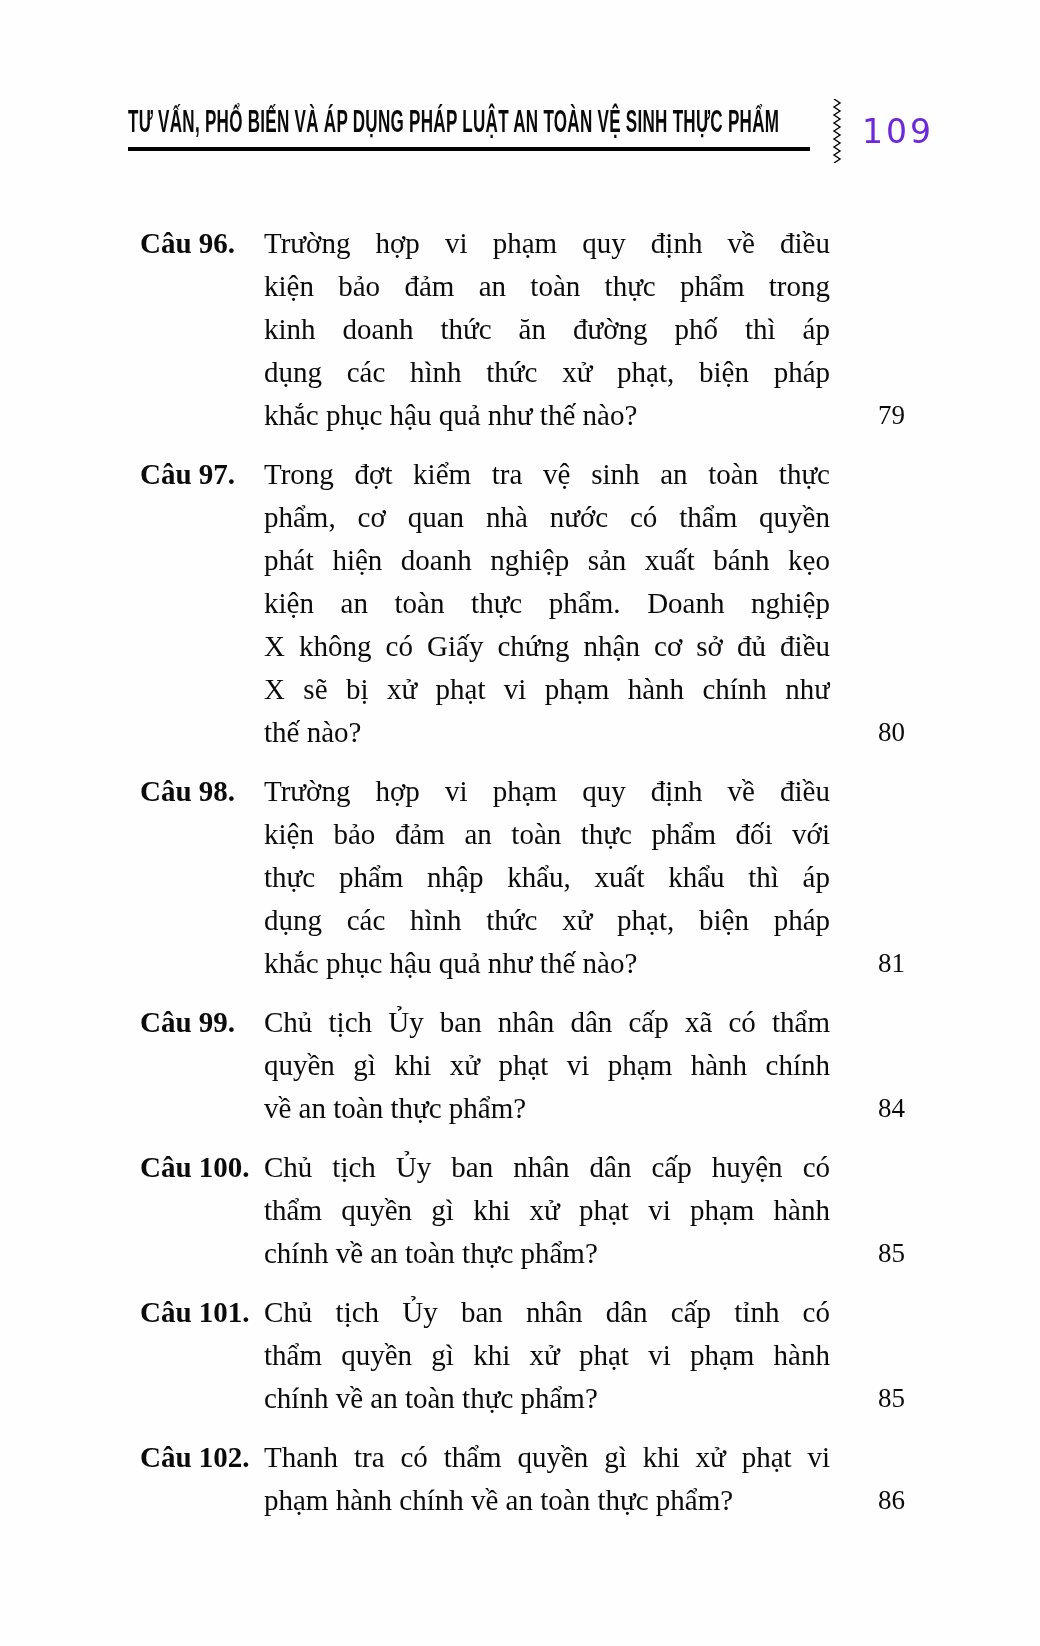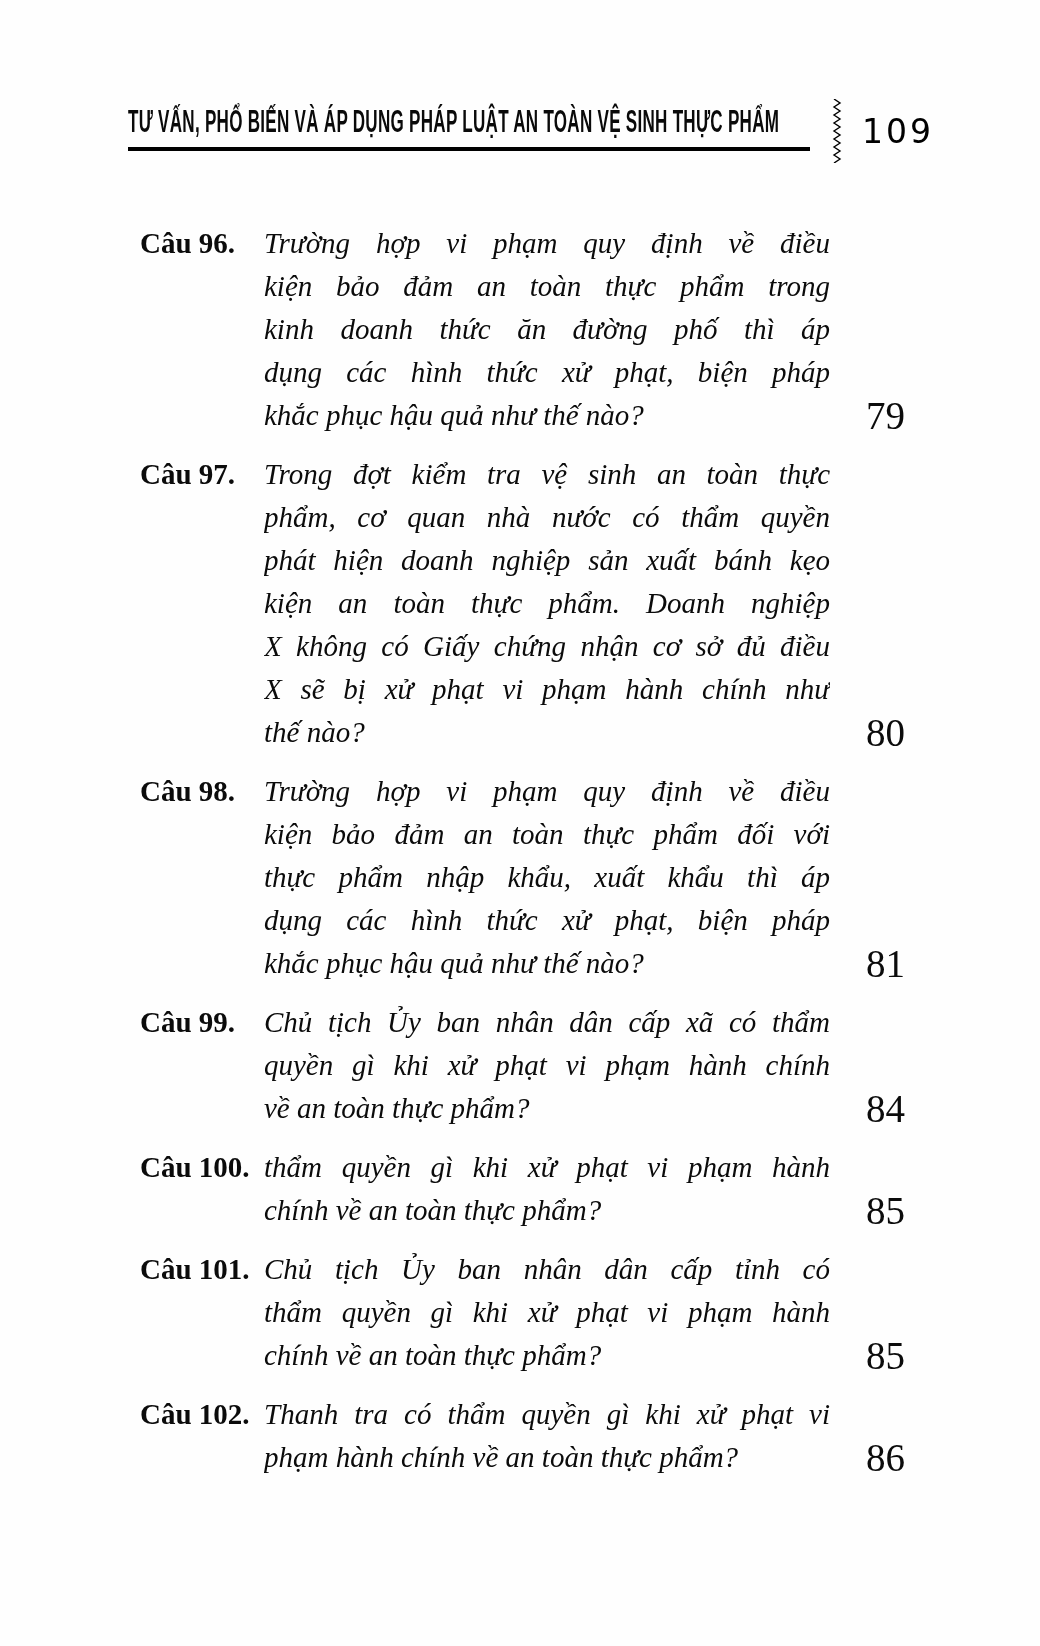--- a/index.html
+++ b/index.html
@@ -37,21 +37,21 @@
   }
   .hdr-ornament{
     position:absolute;left:831px;top:99px;
     width:12px;height:64px;
   }
   .hdr-pagenum{
     position:absolute;left:862px;top:112px;
     font-family:"DejaVu Sans","Liberation Sans",sans-serif;
     font-size:33px;
     letter-spacing:3px;
-    color:#000000;
+    color:#6d28d9;
   }
   
   .toc{
     position:absolute;
     left:140px;top:222px;
     width:765px;
   }
   .row{
     display:flex;
     align-items:flex-start;
@@ -70,29 +70,28 @@
     flex:0 0 566px;
     font-size:29px;
     line-height:43px;
   }
   .line{
     text-align:justify;
     text-align-last:justify;
     height:43px;
     overflow:hidden;
     white-space:nowrap;
-    font-style:italic;
   }
   .line.last{
     text-align-last:left;
   }
   .pg{
     margin-left:auto;
     align-self:flex-end;
-    font-size:39px;
+    font-size:27px;
     line-height:43px;
   }
 </style>
 </head>
 <body>
 
 <div class="page">
 
   <div class="hdr-title">
     <span class="hdr-title-inner">TƯ VẤN, PHỔ BIẾN VÀ ÁP DỤNG PHÁP LUẬT AN TOÀN VỆ SINH THỰC PHẨM</span>
@@ -146,20 +145,21 @@
         <div class="txt">
           <div class="line">Chủ tịch Ủy ban nhân dân cấp xã có thẩm</div>
           <div class="line">quyền gì khi xử phạt vi phạm hành chính</div>
           <div class="line last">về an toàn thực phẩm?</div>
         </div>
         <div class="pg">84</div>
       </div>
       <div class="row">
         <div class="lab">Câu 100.</div>
         <div class="txt">
+          <div class="line">Chủ tịch Ủy ban nhân dân cấp huyện có</div>
           <div class="line">thẩm quyền gì khi xử phạt vi phạm hành</div>
           <div class="line last">chính về an toàn thực phẩm?</div>
         </div>
         <div class="pg">85</div>
       </div>
       <div class="row">
         <div class="lab">Câu 101.</div>
         <div class="txt">
           <div class="line">Chủ tịch Ủy ban nhân dân cấp tỉnh có</div>
           <div class="line">thẩm quyền gì khi xử phạt vi phạm hành</div>

